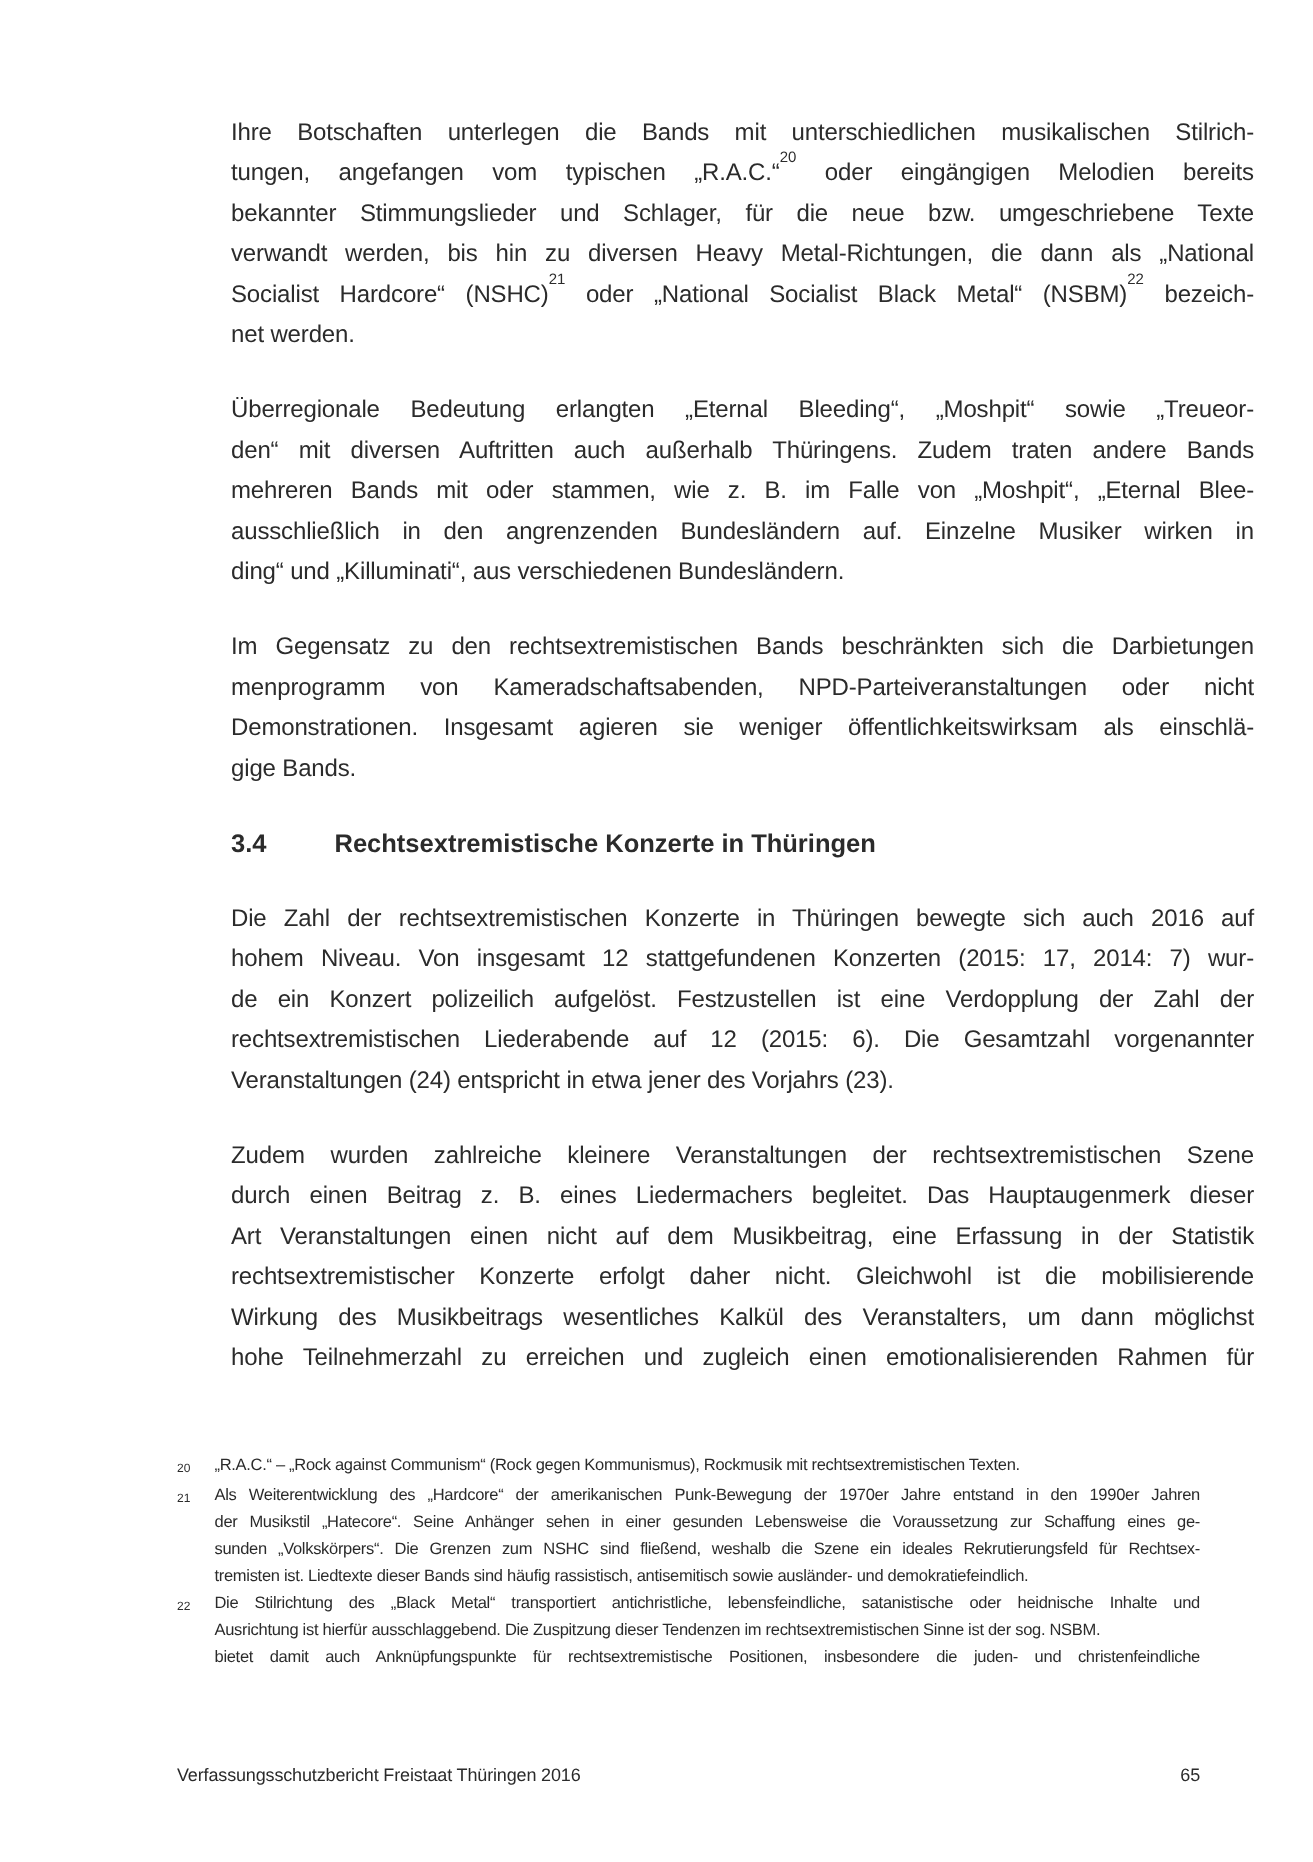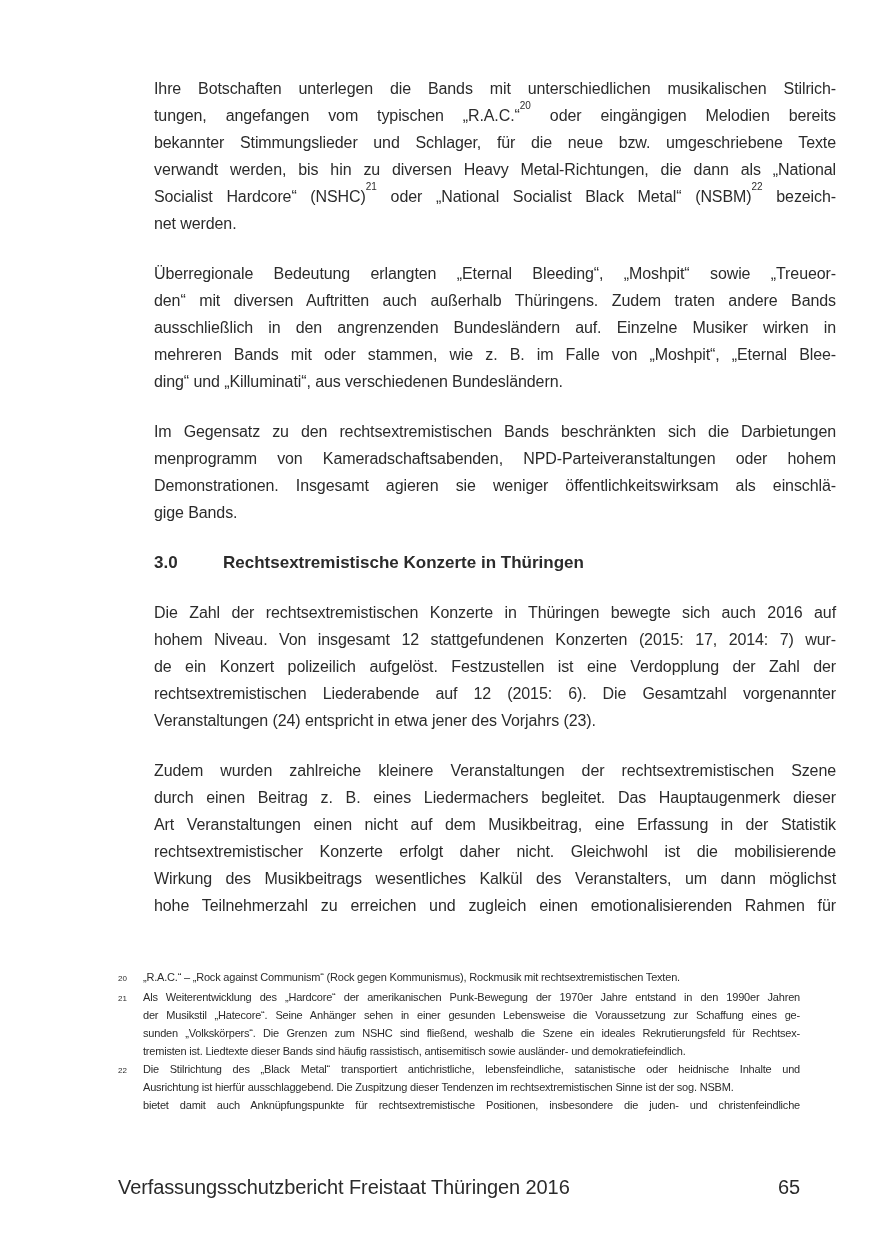--- a/index.html
+++ b/index.html
@@ -62,52 +62,52 @@
   }
   .fn-lines { width: 657px; }
   
   .footer {
     position: absolute;
     left: 118px;
     top: 1176px;
     width: 682px;
     display: flex;
     justify-content: space-between;
-    font-size: 20px;
+    font-size: 12px;
     letter-spacing: -0.1px;
   }
 </style>
 </head>
 <body>
 
 <div class="page">
   <div class="body-text">
       <div class="para">
         <div class="line">Ihre Botschaften unterlegen die Bands mit unterschiedlichen musikalischen Stilrich-</div>
         <div class="line">tungen, angefangen vom typischen „R.A.C.“<sup class="fn-ref">20</sup> oder eingängigen Melodien bereits</div>
         <div class="line">bekannter Stimmungslieder und Schlager, für die neue bzw. umgeschriebene Texte</div>
         <div class="line">verwandt werden, bis hin zu diversen Heavy Metal-Richtungen, die dann als „National</div>
         <div class="line">Socialist Hardcore“ (NSHC)<sup class="fn-ref">21</sup> oder „National Socialist Black Metal“ (NSBM)<sup class="fn-ref">22</sup> bezeich-</div>
         <div class="line last">net werden.</div>
       </div>
       <div class="para">
         <div class="line">Überregionale Bedeutung erlangten „Eternal Bleeding“, „Moshpit“ sowie „Treueor-</div>
         <div class="line">den“ mit diversen Auftritten auch außerhalb Thüringens. Zudem traten andere Bands</div>
+        <div class="line">mehreren Bands mit oder stammen, wie z. B. im Falle von „Moshpit“, „Eternal Blee-</div>
         <div class="line">ausschließlich in den angrenzenden Bundesländern auf. Einzelne Musiker wirken in</div>
-        <div class="line">mehreren Bands mit oder stammen, wie z. B. im Falle von „Moshpit“, „Eternal Blee-</div>
         <div class="line last">ding“ und „Killuminati“, aus verschiedenen Bundesländern.</div>
       </div>
       <div class="para">
         <div class="line">Im Gegensatz zu den rechtsextremistischen Bands beschränkten sich die Darbietungen</div>
-        <div class="line">menprogramm von Kameradschaftsabenden, NPD-Parteiveranstaltungen oder hohem</div>
+        <div class="line">menprogramm von Kameradschaftsabenden, NPD-Parteiveranstaltungen oder nicht</div>
         <div class="line">Demonstrationen. Insgesamt agieren sie weniger öffentlichkeitswirksam als einschlä-</div>
         <div class="line last">gige Bands.</div>
       </div>
       <div class="heading">
-        <span class="hnum">3.0</span>
+        <span class="hnum">3.4</span>
         <span class="htitle">Rechtsextremistische Konzerte in Thüringen</span>
       </div>
       <div class="para">
         <div class="line">Die Zahl der rechtsextremistischen Konzerte in Thüringen bewegte sich auch 2016 auf</div>
         <div class="line">hohem Niveau. Von insgesamt 12 stattgefundenen Konzerten (2015: 17, 2014: 7) wur-</div>
         <div class="line">de ein Konzert polizeilich aufgelöst. Festzustellen ist eine Verdopplung der Zahl der</div>
         <div class="line">rechtsextremistischen Liederabende auf 12 (2015: 6). Die Gesamtzahl vorgenannter</div>
         <div class="line last">Veranstaltungen (24) entspricht in etwa jener des Vorjahrs (23).</div>
       </div>
       <div class="para">

